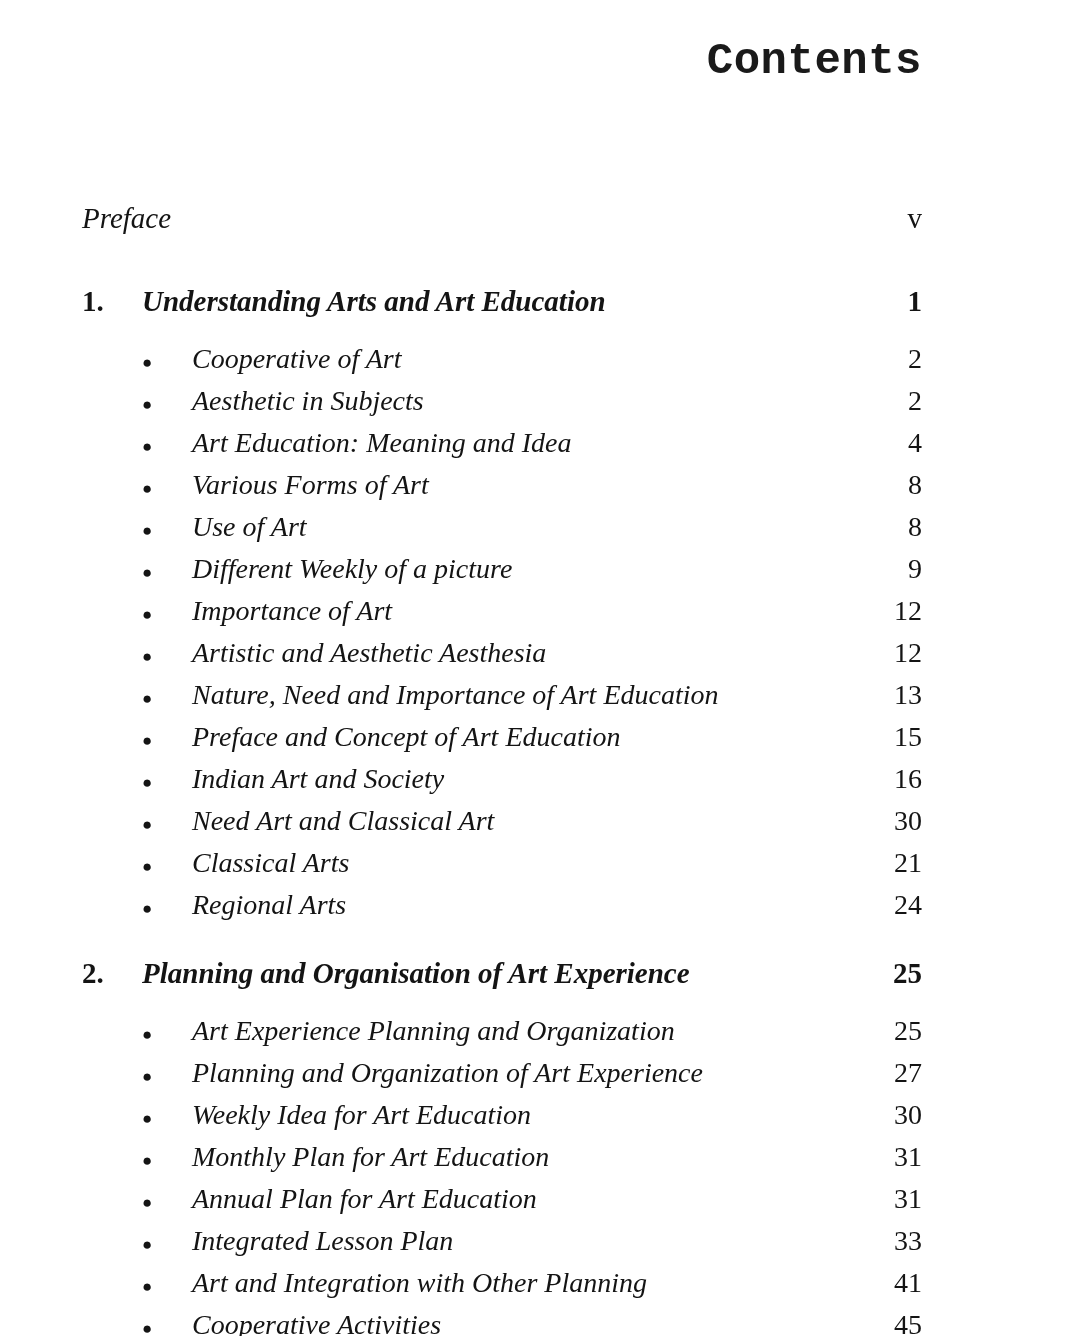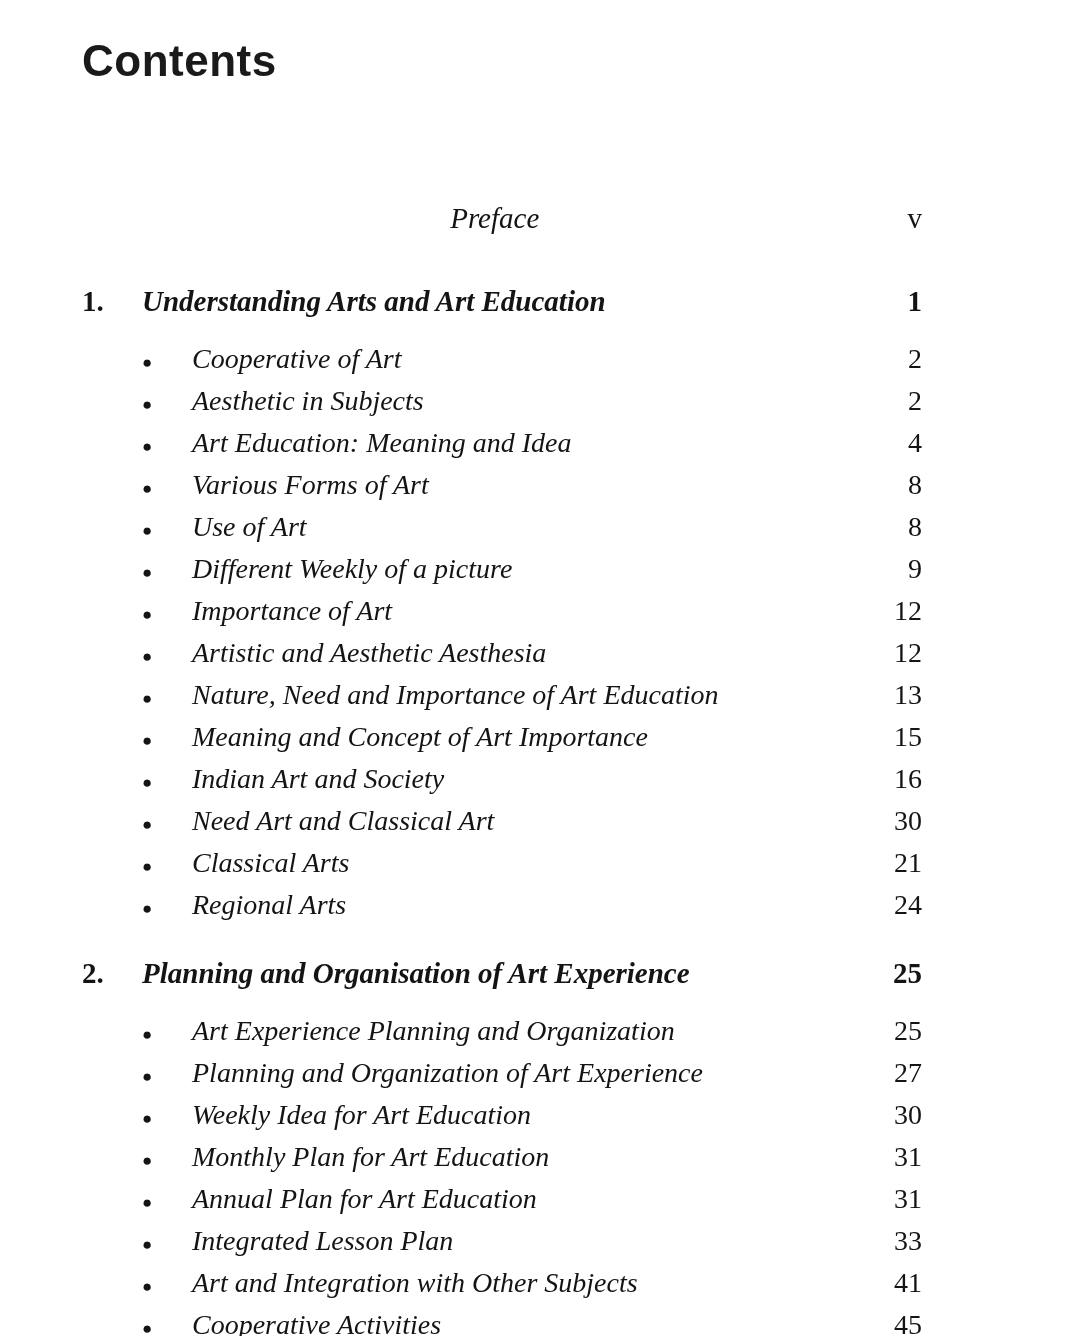--- a/index.html
+++ b/index.html
@@ -15,44 +15,44 @@
     color: #141414;
   }
   .page {
     box-sizing: border-box;
     width: 1088px;
     height: 1336px;
     padding: 36px 166px 0 82px;
     background: #ffffff;
   }
   .title {
-    font-family: Liberation Sans, sans-serif;
+    font-family: Liberation Mono, monospace;
     font-weight: 600;
     font-size: 44px;
     line-height: 1.15;
-    text-align: left;
+    text-align: right;
     letter-spacing: 0.5px;
     color: #1a1a1a;
   }
   .row {
     display: flex;
     align-items: baseline;
   }
   .row .label { flex: 1 1 auto; font-style: italic; }
   .row .pagenum {
     flex: 0 0 auto;
     text-align: right;
     white-space: nowrap;
   }
   .preface-row {
     margin-top: 112px;
     font-size: 29px;
     line-height: 1.35;
   }
-  .preface-row .label { font-style: italic; text-align: center; }
+  .preface-row .label { font-style: italic; }
   .preface-row .pagenum { font-style: normal; }
   .chapter-row {
     font-size: 29px;
     font-weight: bold;
     line-height: 1.1;
   }
   .chapter-row.first { margin-top: 48px; }
   .chapter-row.second { margin-top: 30px; }
   .chapter-row .chnum {
     flex: 0 0 auto;
@@ -131,21 +131,21 @@
       <span class="label">Artistic and Aesthetic Aesthesia</span>
       <span class="pagenum">12</span>
     </div>
     <div class="row item-row">
       <span class="bullet">●</span>
       <span class="label">Nature, Need and Importance of Art Education</span>
       <span class="pagenum">13</span>
     </div>
     <div class="row item-row">
       <span class="bullet">●</span>
-      <span class="label">Meaning and Concept of Art Importance</span>
+      <span class="label">Preface and Concept of Art Education</span>
       <span class="pagenum">15</span>
     </div>
     <div class="row item-row">
       <span class="bullet">●</span>
       <span class="label">Indian Art and Society</span>
       <span class="pagenum">16</span>
     </div>
     <div class="row item-row">
       <span class="bullet">●</span>
       <span class="label">Need Art and Classical Art</span>
@@ -195,21 +195,21 @@
       <span class="label">Annual Plan for Art Education</span>
       <span class="pagenum">31</span>
     </div>
     <div class="row item-row">
       <span class="bullet">●</span>
       <span class="label">Integrated Lesson Plan</span>
       <span class="pagenum">33</span>
     </div>
     <div class="row item-row">
       <span class="bullet">●</span>
-      <span class="label">Art and Integration with Other Subjects</span>
+      <span class="label">Art and Integration with Other Planning</span>
       <span class="pagenum">41</span>
     </div>
     <div class="row item-row">
       <span class="bullet">●</span>
       <span class="label">Cooperative Activities</span>
       <span class="pagenum">45</span>
     </div>
   </div>
 
 </div>

